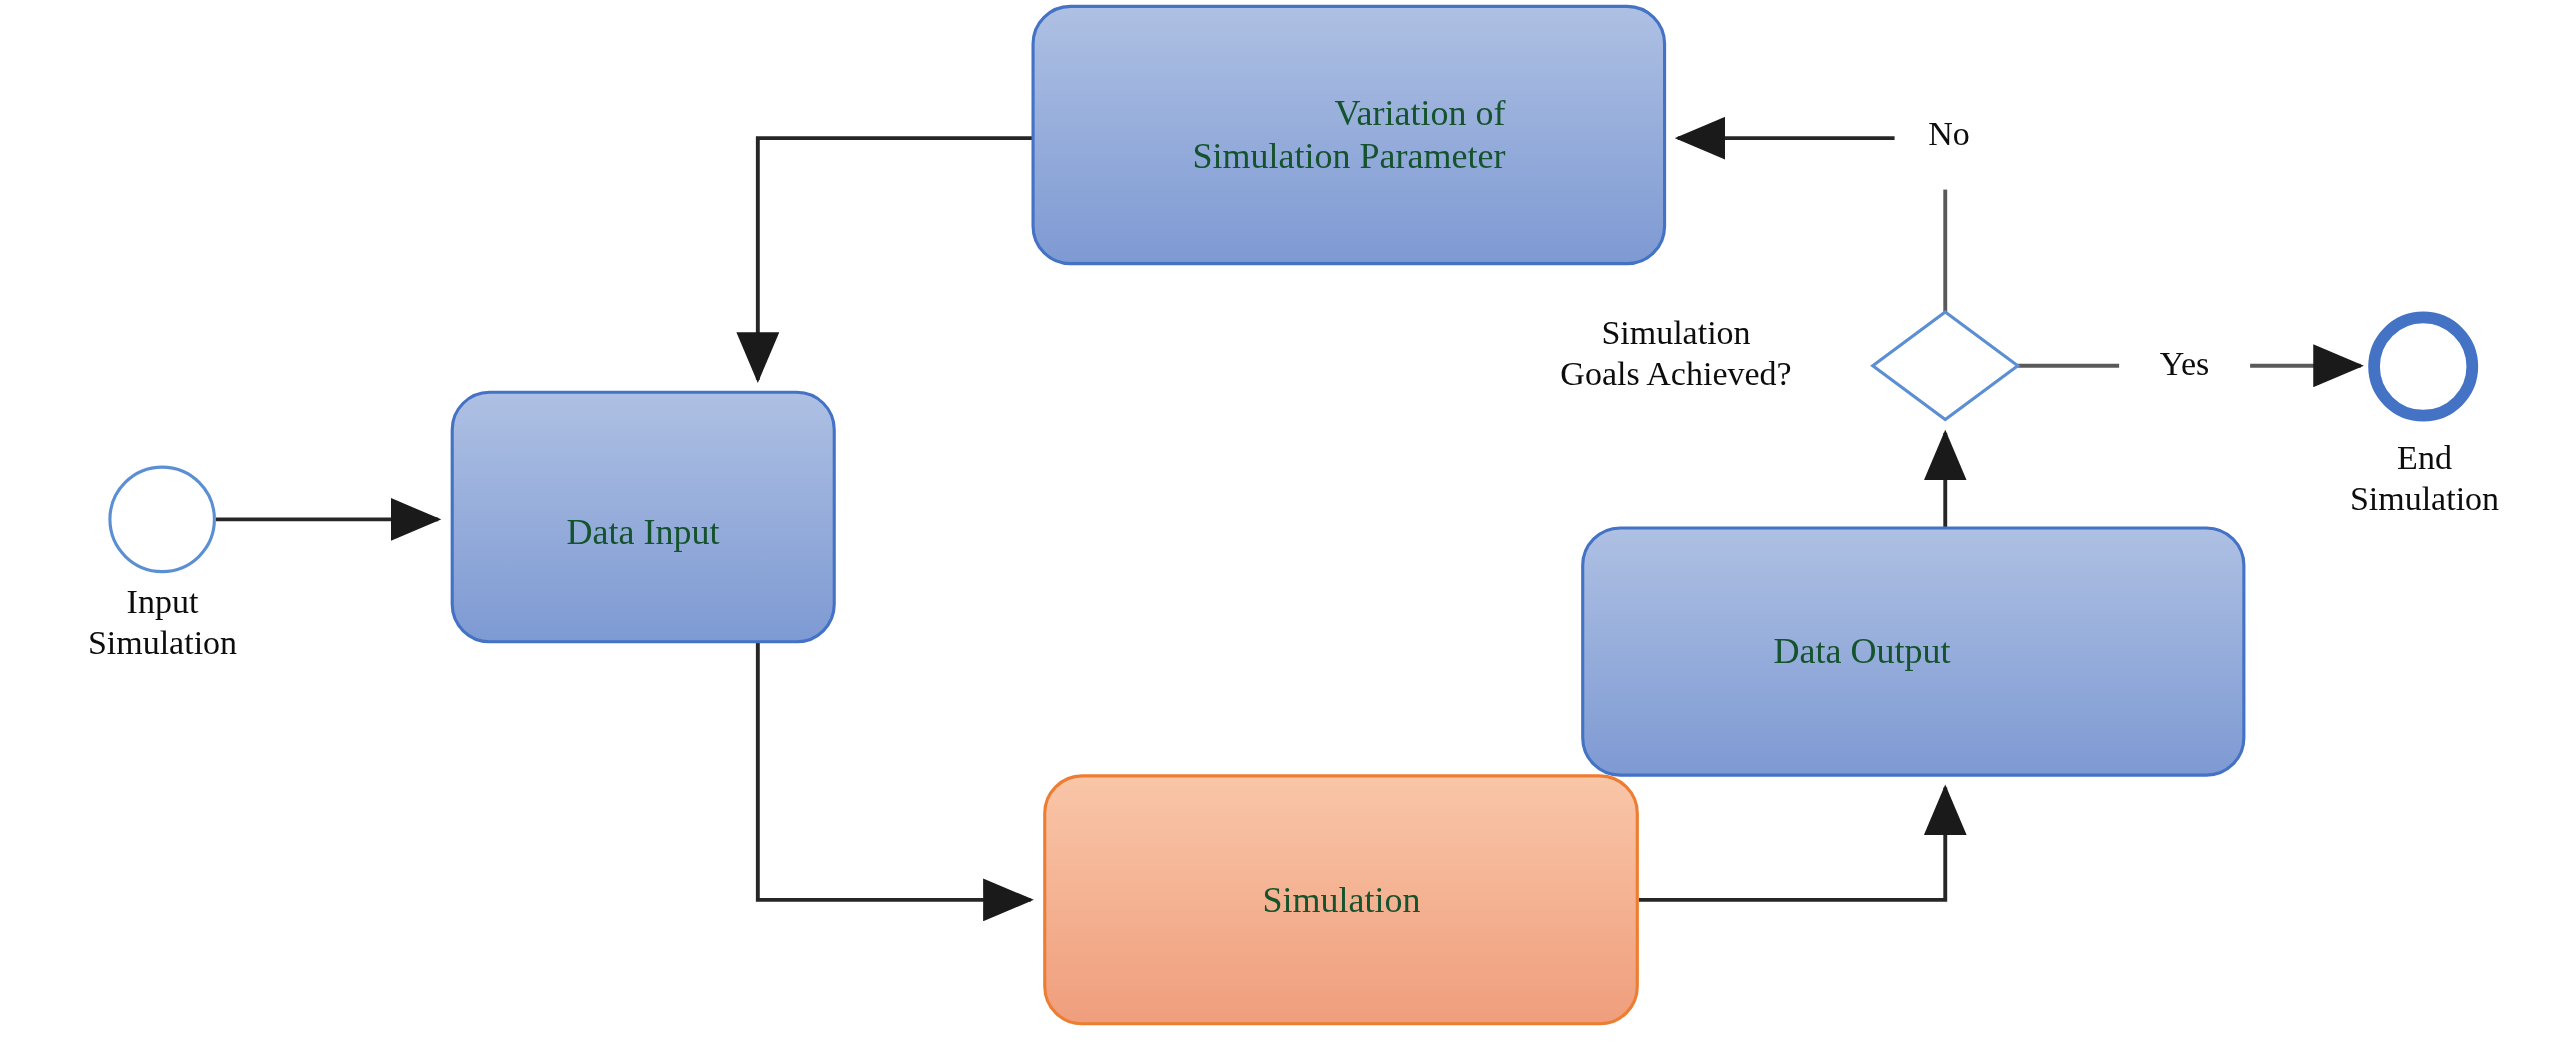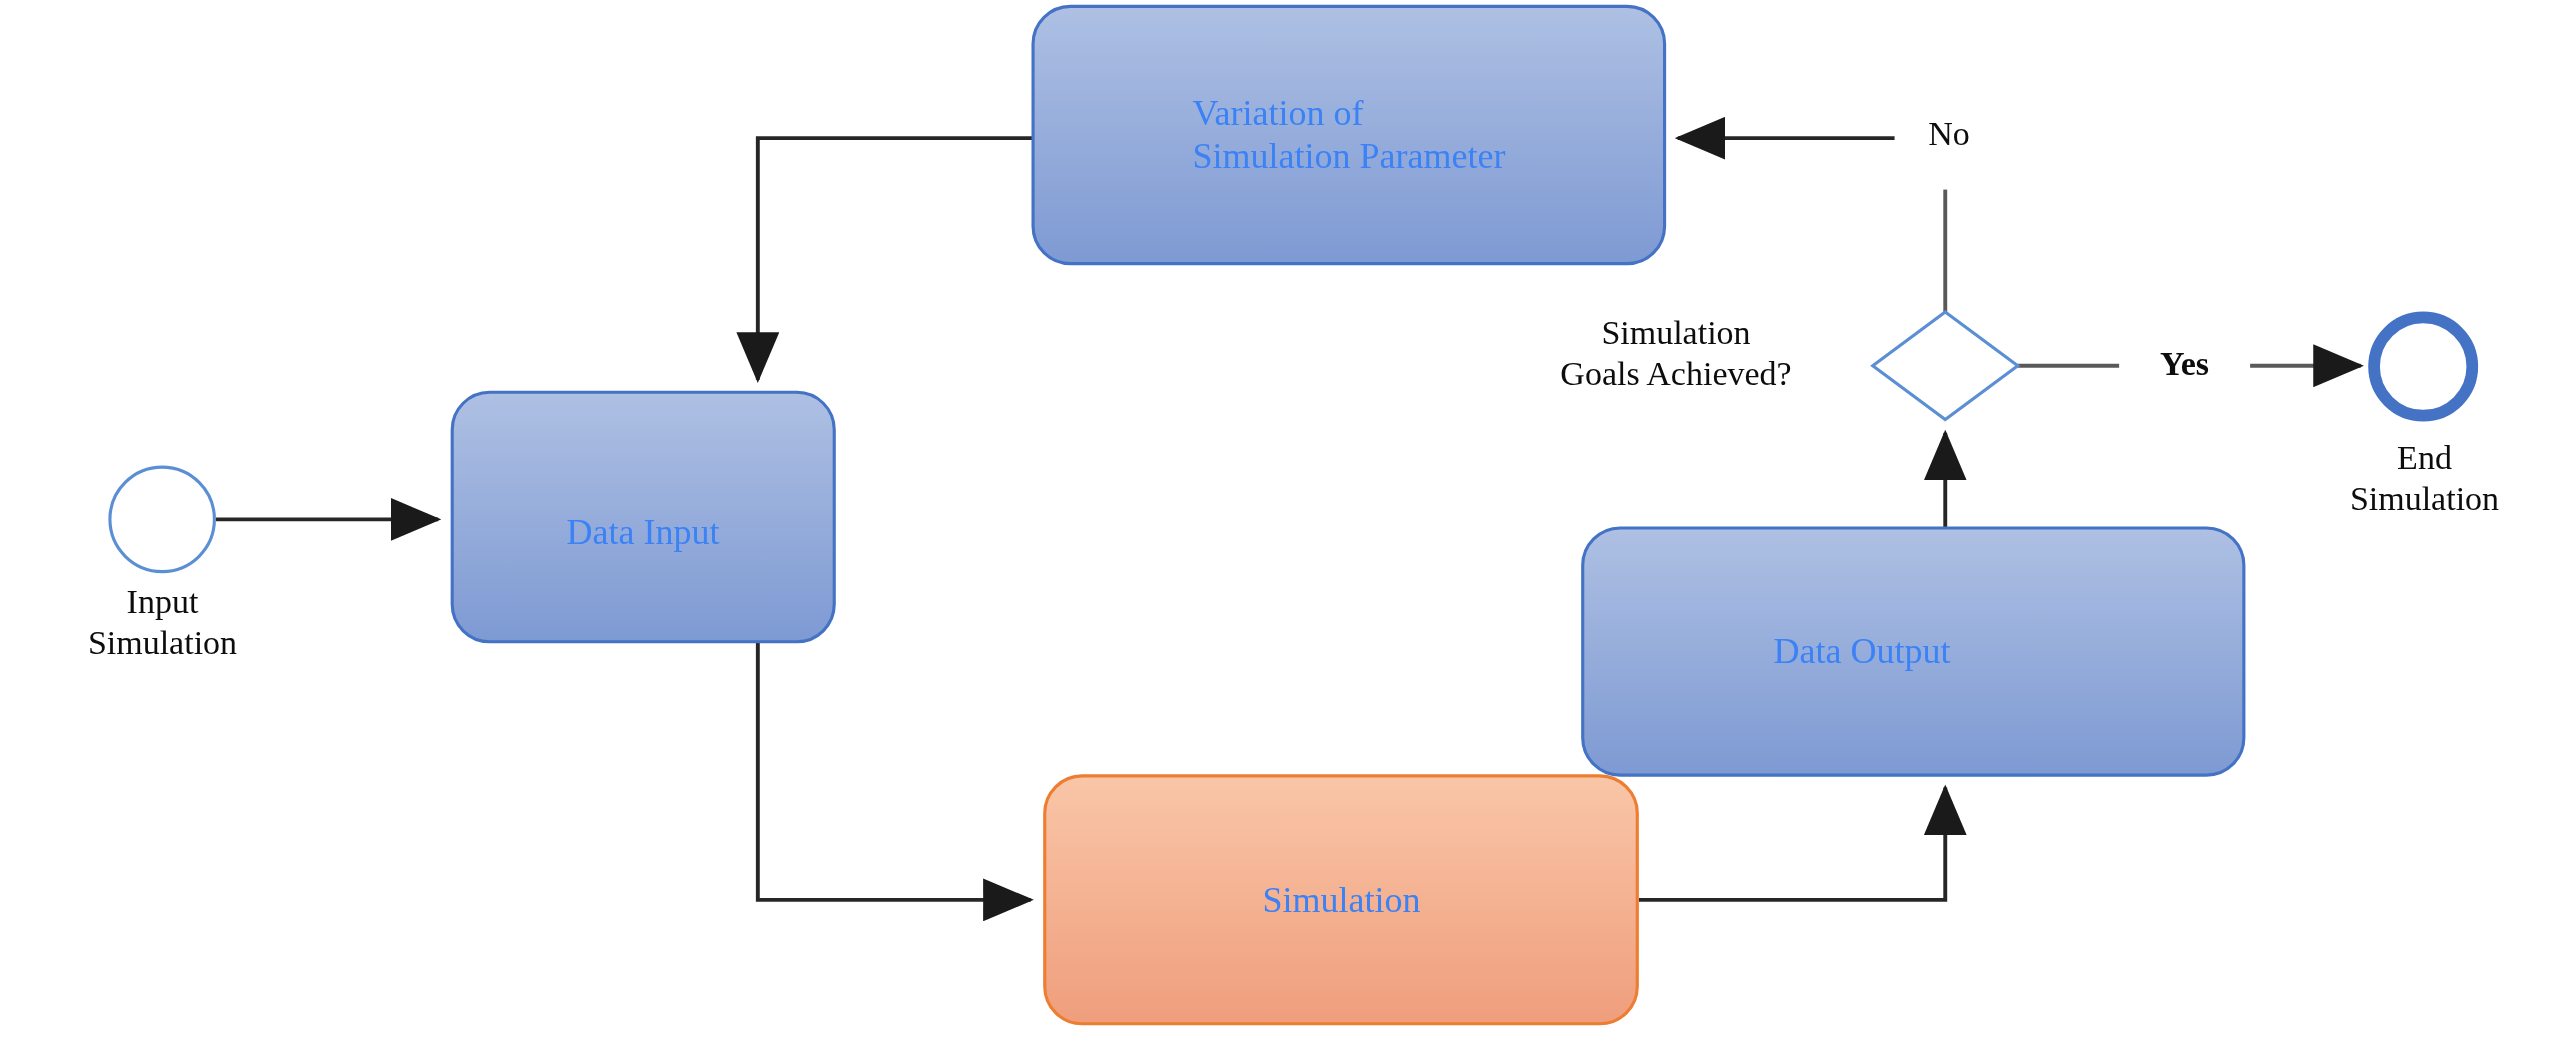--- a/index.html
+++ b/index.html
@@ -20,22 +20,22 @@
     left: 0;
     top: 0;
     width: 2576px;
     height: 1052px;
   }
   .node-label {
     position: absolute;
     display: flex;
     align-items: center;
     justify-content: center;
-    text-align: left;
-    color: #3b82f6;
+    text-align: right;
+    color: #14532d;
     font-family: "Liberation Serif", serif;
     line-height: 1.18;
     white-space: pre-line;
     pointer-events: none;
   }
   .box-label { font-size: 36px; }
   .box-label-2 { font-size: 36px; }
   .outside-label {
     position: absolute;
     text-align: center;
@@ -146,16 +146,16 @@
 Simulation</div>
 
   <div class="outside-label" style="left:1493px; top:312px; width:366px; text-align:center;">Simulation
 Goals Achieved?</div>
 
   <div class="outside-label" style="left:2284px; top:437px; width:281px;">End
 Simulation</div>
 
   <div class="edge-label" style="left:1902px; top:115px; width:94px;">No</div>
 
-  <div class="edge-label" style="left:2122px; top:345px; width:125px;font-weight:bold;">Yes</div>
+  <div class="edge-label" style="left:2122px; top:345px; width:125px;">Yes</div>
 
 </div>
 
 
 </body></html>

